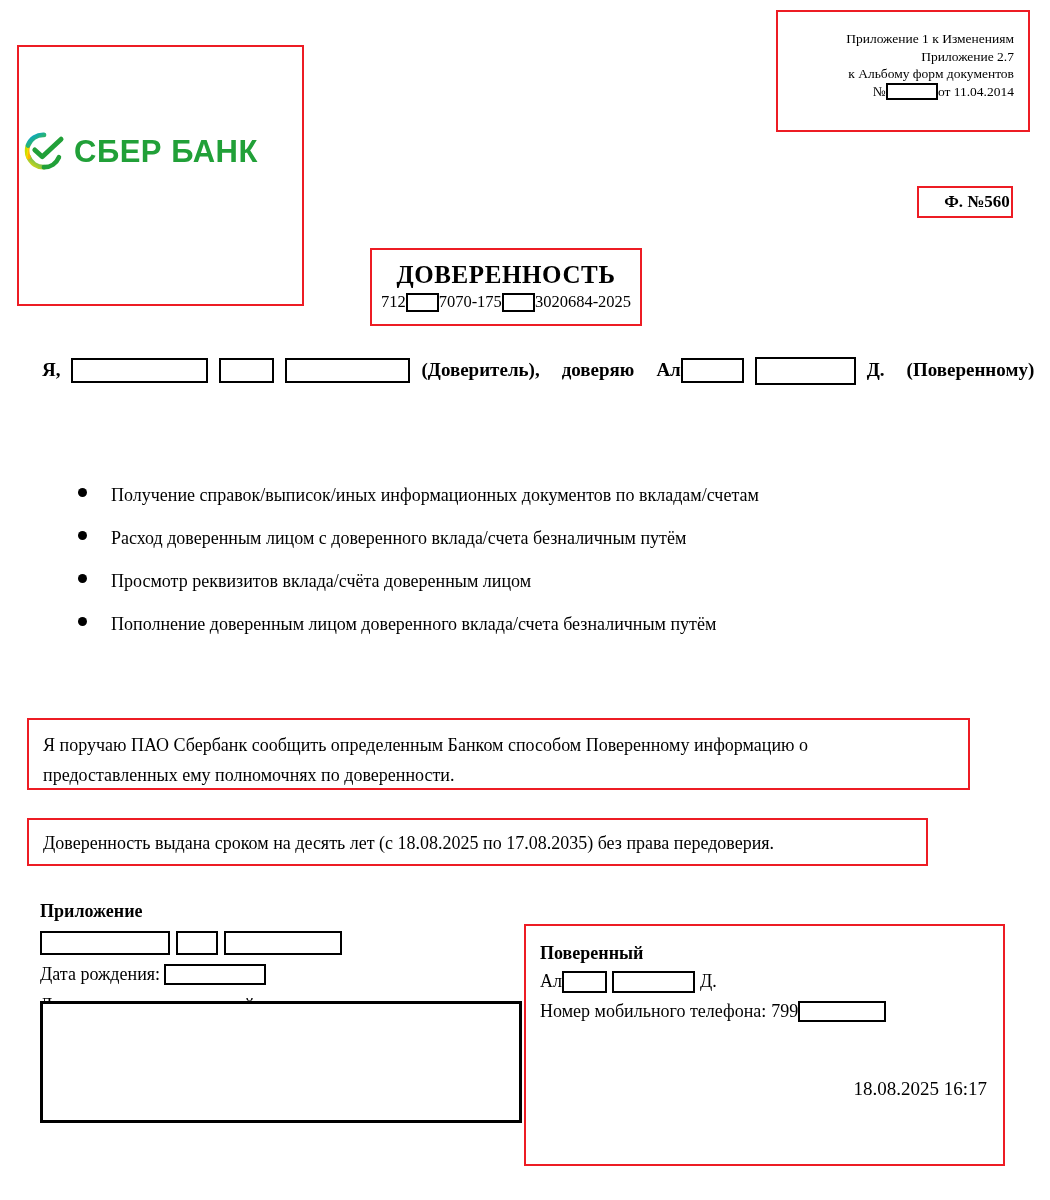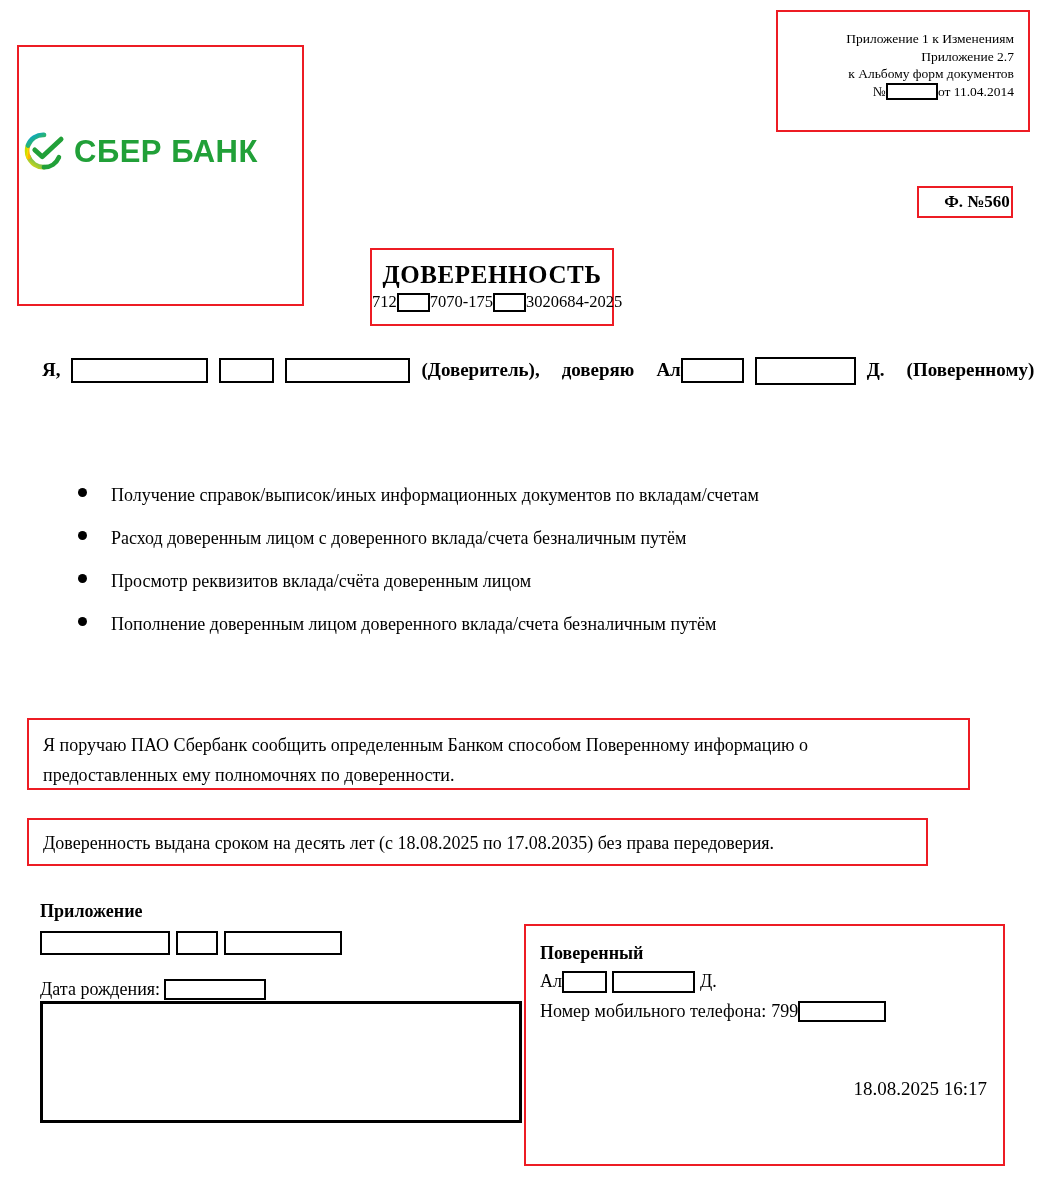--- a/index.html
+++ b/index.html
@@ -102,21 +102,21 @@
     color: #21A038;
     line-height: 1;
     white-space: nowrap;
   }
 
   
   #title-box {
     position: absolute;
     left: 370px;
     top: 248px;
-    width: 244px;
+    width: 272px;
     height: 78px;
   }
   #title-box .inner {
     text-align: center;
     padding-top: 10px;
   }
   #doc-title {
     font-weight: bold;
     font-size: 25px;
     letter-spacing: 0.6px;
@@ -212,21 +212,21 @@
     font-weight: bold;
     font-size: 18px;
     line-height: 26px;
   }
   #principal .row {
     font-size: 18px;
     line-height: 30px;
     white-space: nowrap;
   }
   #principal .row.fio { line-height: 32px; margin-top: 2px; }
-  #principal .row.lbl { margin-top: 16px; }
+  #principal .row.lbl { margin-top: 1px; }
 
   #id-doc-block {
     position: absolute;
     left: 40px;
     top: 1001px;
     width: 482px;
     height: 122px;
   }
 
   

